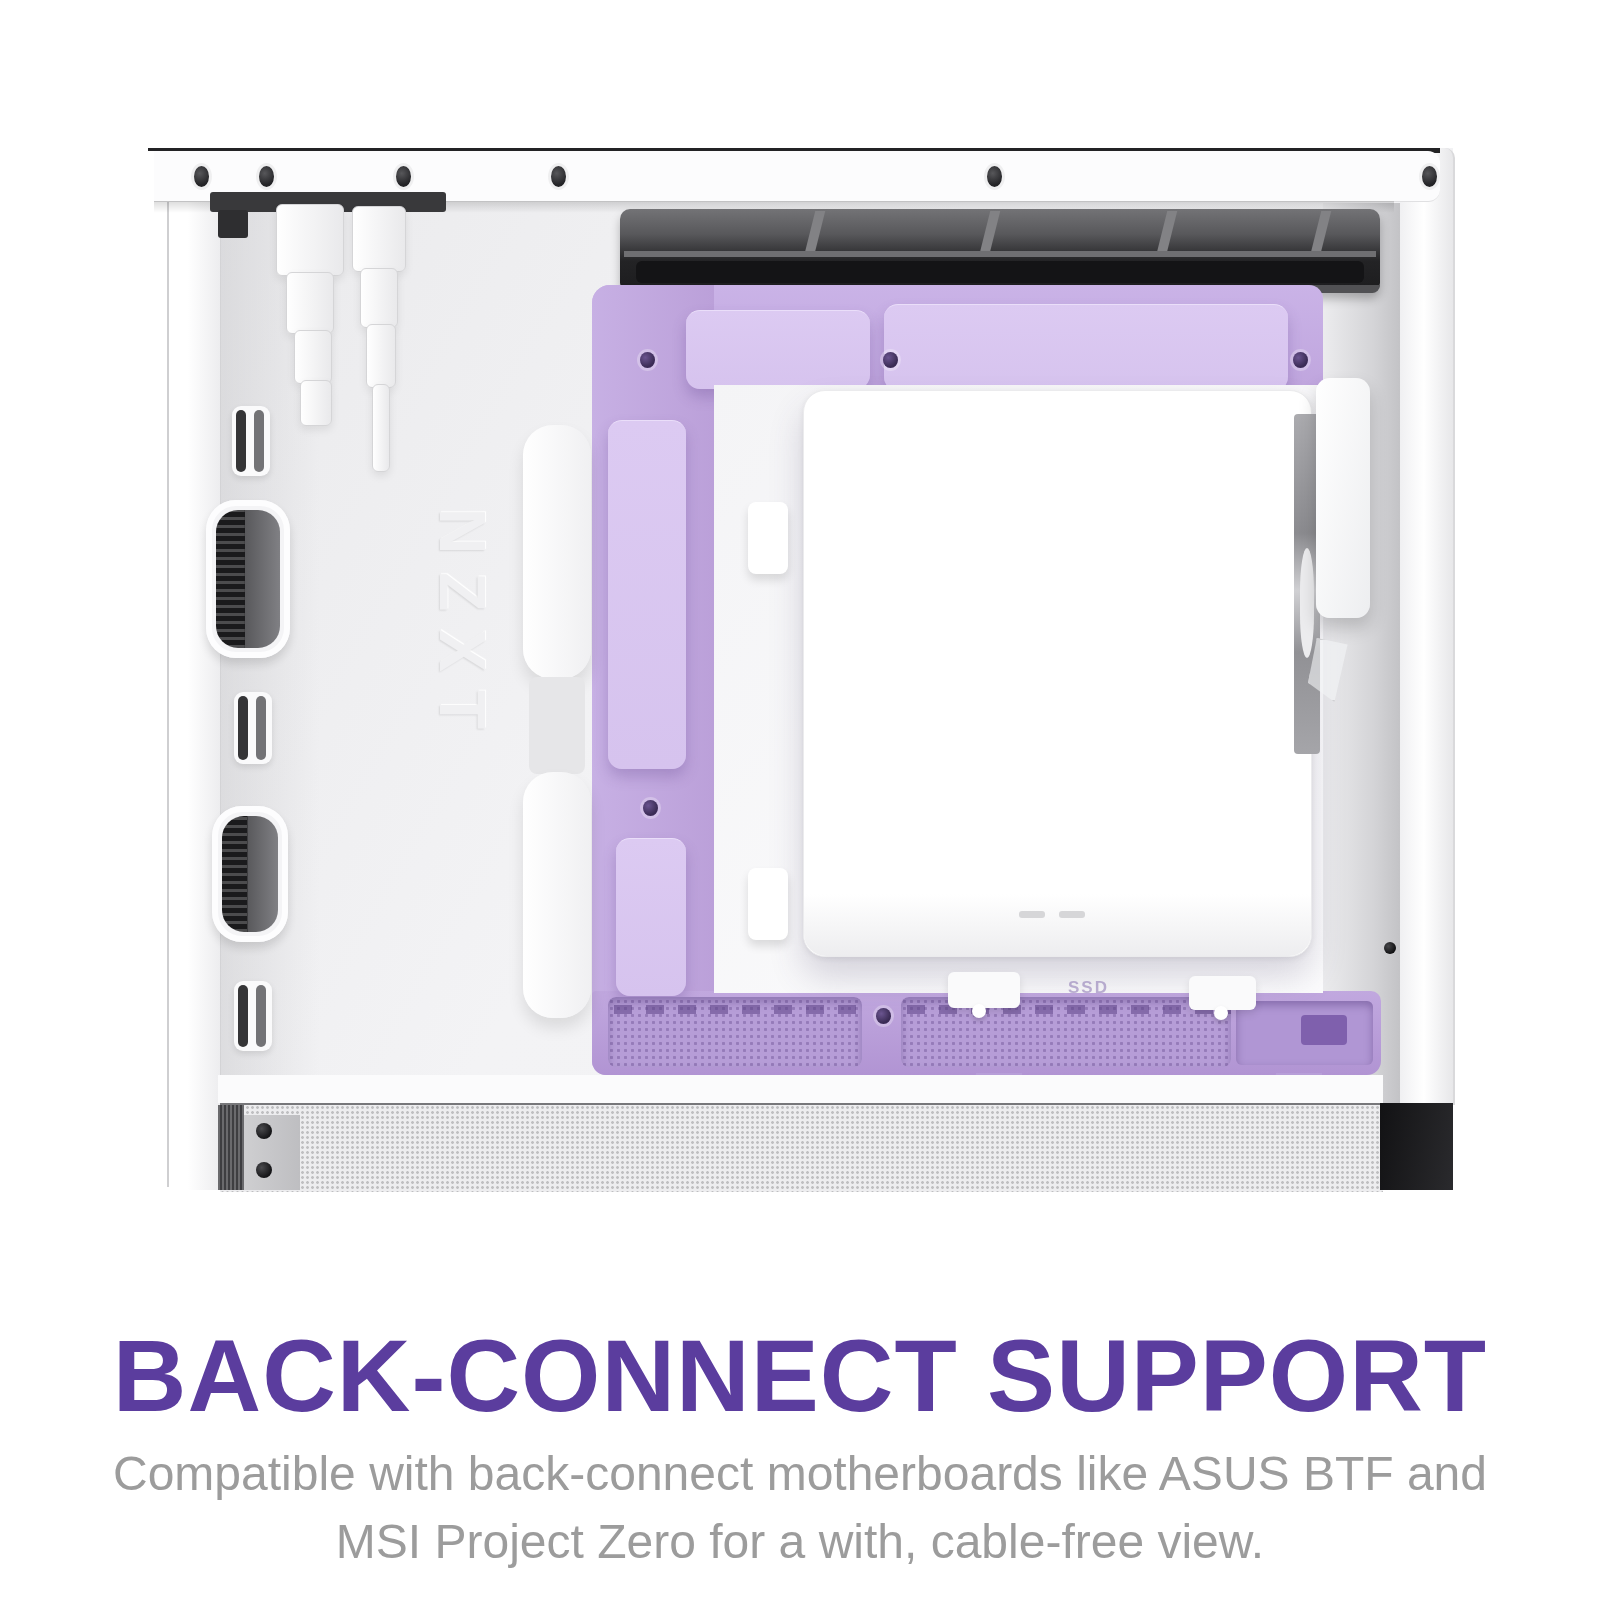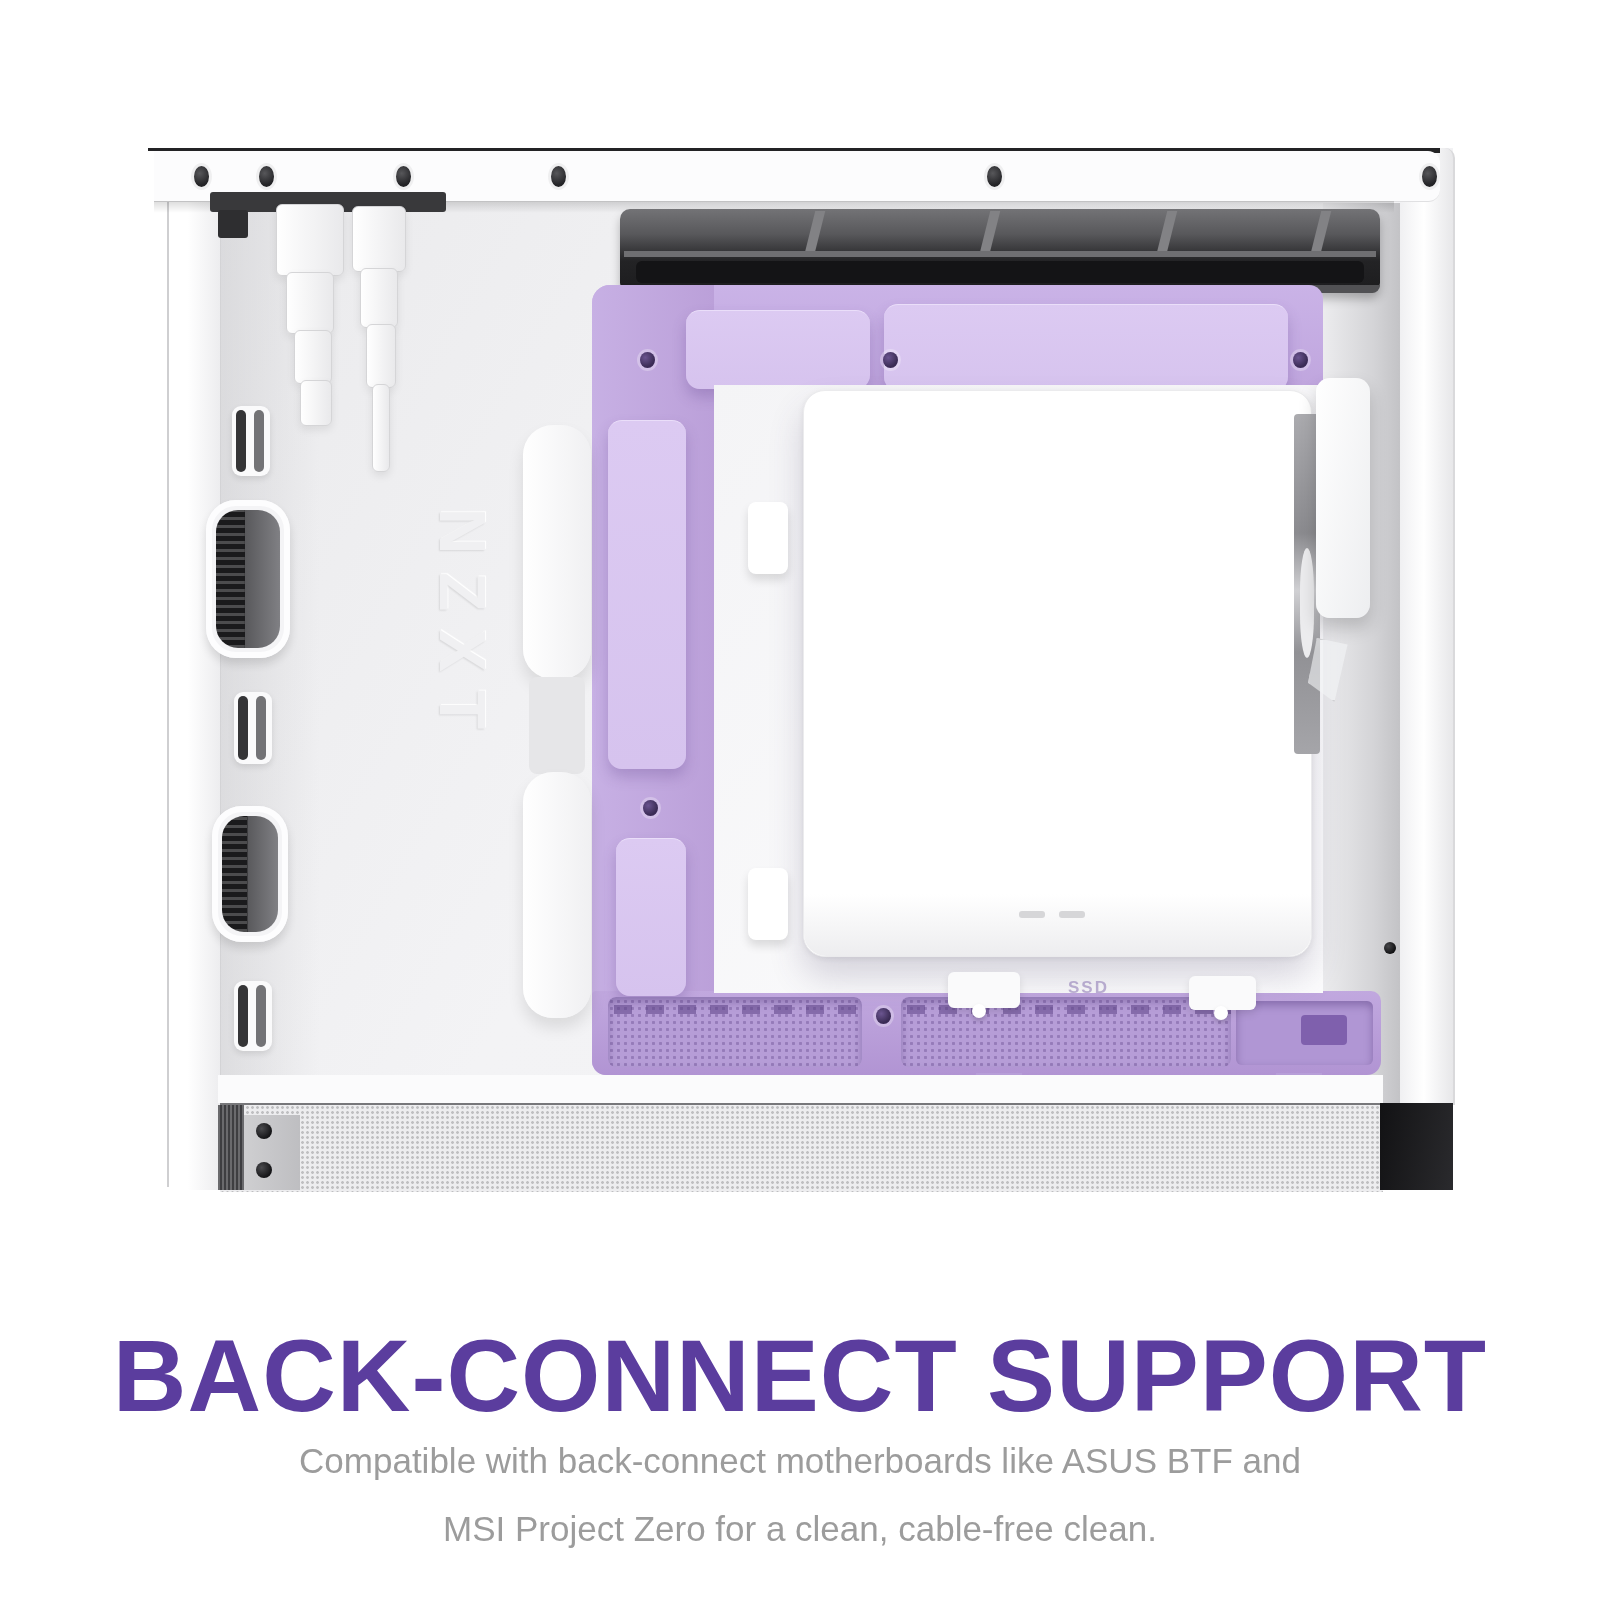--- a/index.html
+++ b/index.html
@@ -138,21 +138,21 @@
   .ftail{left:1160px;top:490px;width:40px;height:60px;border:2px solid #d0d0d3;
     clip-path:polygon(20% 0,90% 10%,60% 100%,0 70%);background:rgba(244,245,247,0.6);}
   .wscrew{left:1236px;top:794px;width:12px;height:12px;border-radius:50%;
     background:radial-gradient(circle at 35% 35%,#47474a,#101012 70%);}
 
   
   .headline{position:absolute;left:0;top:1250px;width:1600px;text-align:center;
     font-size:102px;font-weight:bold;letter-spacing:1px;color:var(--headline-purple);
     white-space:nowrap;}
   .bodytext{position:absolute;left:0;width:1600px;text-align:center;
-    font-size:35px;line-height:68px;color:var(--body-gray);}
+    font-size:48px;line-height:68px;color:var(--body-gray);}
   .line1{top:1392px;} .line2{top:1460px;}
 </style>
 </head>
 <body>
 
 <div class="scene">
 
   <div class="abs pillar"></div>
   <div class="abs gray-col"></div>
   <div class="abs top-line"></div>
@@ -267,13 +267,13 @@
 
   <div class="abs fanblades"></div>
   <div class="abs fancurve"></div>
   <div class="abs fbracket"></div>
   <div class="abs ftail"></div>
   <div class="abs wscrew"></div>
 </div>
 
 <h1 class="headline">BACK-CONNECT SUPPORT</h1>
 <p class="bodytext line1">Compatible with back-connect motherboards like ASUS BTF and</p>
-<p class="bodytext line2">MSI Project Zero for a clean, cable-free clean.</p>
+<p class="bodytext line2">MSI Project Zero for a with, cable-free view.</p>
 
 </body></html>

